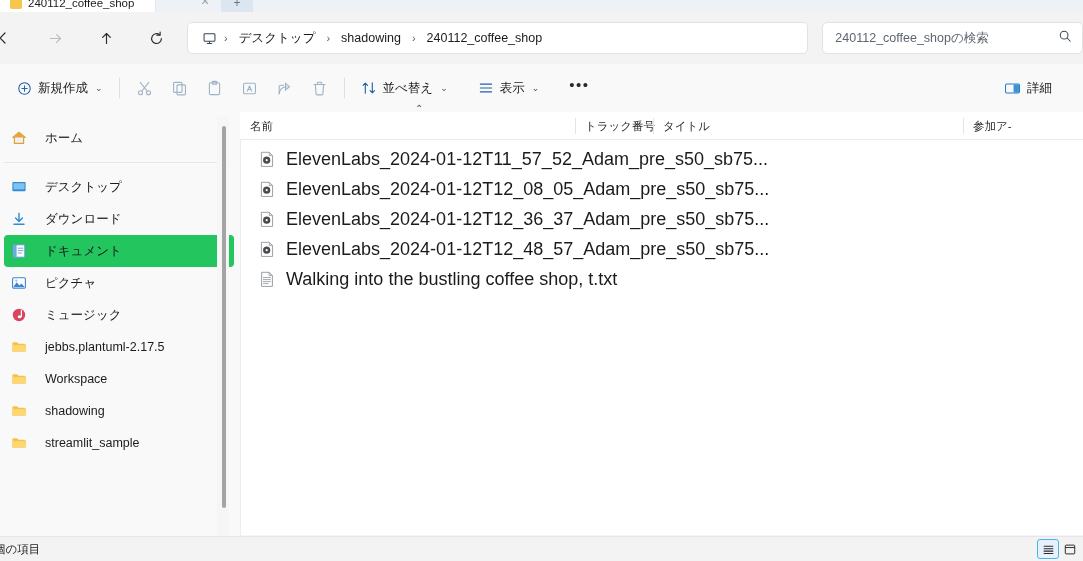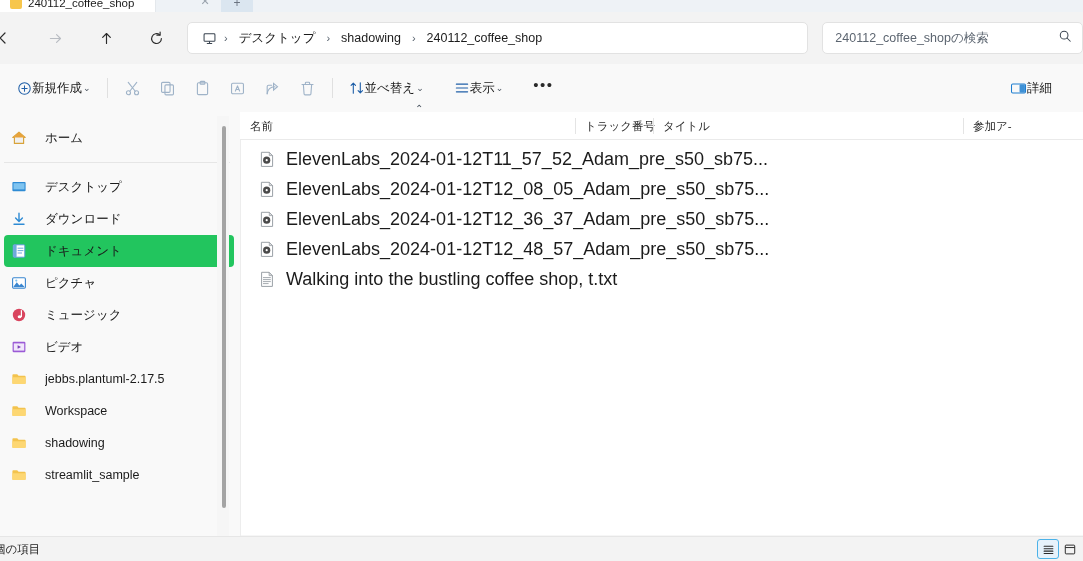--- a/index.html
+++ b/index.html
@@ -77,21 +77,21 @@
   .searchbox .ph { flex: 1; font-size: 12.5px; color: #5c6570; white-space: nowrap; overflow: hidden; }
   .searchbox .mag { color: #3a4450; flex: none; }
 
   
   .cmdbar {
     position: absolute; left: 0; top: 64px; width: 1083px; height: 48px;
     background: #f9f9f9; display: flex; align-items: center; padding: 0 8px;
   }
   .cmd {
     height: 32px; border-radius: 5px; display: flex; align-items: center;
-    padding: 0 9px; font-size: 12.5px; color: #1b1b1b; white-space: nowrap;
+    gap: 6px; padding: 0 9px; font-size: 12.5px; color: #1b1b1b; white-space: nowrap;
   }
   .cmd .gi { display: flex; align-items: center; color: #1f5fa8; flex: none; }
   .cmd .gi.gray { color: #9fb3c8; }
   .cmd .chev { color: #4a5460; font-size: 9px; margin-left: 1px; }
   .cmdsep { width: 1px; height: 20px; background: #e0e0e0; margin: 0 7px; flex: none; }
   .cmd-dots { letter-spacing: 1.5px; font-size: 15px; color: #2b2b2b; line-height: 10px; padding-bottom: 6px; }
   .spacer { flex: 1; }
   .cmd-details .gi { color: #1f7fd0; }
 
   
@@ -442,36 +442,20 @@
         </span>
         <span class="lbl">ミュージック</span>
         <span class="pin">
           <svg width="12" height="12" viewBox="0 0 16 16" fill="currentColor">
             <path d="M10.6 1.6 L14.4 5.4 L12.6 6.4 L11.6 9.2 L6.8 4.4 L9.6 3.4 Z"></path>
             <path d="M6.6 6.2 L9.8 9.4 L4.2 13 Z" opacity="0.9"></path>
           </svg>
         </span>
       </div>
 
-      <div class="snode">
-        <span class="ic">
-          <svg width="16" height="16" viewBox="0 0 16 16">
-            <rect x="1.6" y="2.8" width="12.8" height="10.4" rx="1.2" fill="#9b5ad6"></rect>
-            <rect x="2.8" y="4.4" width="10.4" height="7.2" fill="#f1e6fb"></rect>
-            <path d="M6.6 6.3 L10 8 L6.6 9.7 Z" fill="#7b3fb8"></path>
-          </svg>
-        </span>
-        <span class="lbl">ビデオ</span>
-        <span class="pin">
-          <svg width="12" height="12" viewBox="0 0 16 16" fill="currentColor">
-            <path d="M10.6 1.6 L14.4 5.4 L12.6 6.4 L11.6 9.2 L6.8 4.4 L9.6 3.4 Z"></path>
-            <path d="M6.6 6.2 L9.8 9.4 L4.2 13 Z" opacity="0.9"></path>
-          </svg>
-        </span>
-      </div>
 
       <div class="snode">
         <span class="ic">
           <svg width="16" height="16" viewBox="0 0 16 16">
             <path d="M1.4 4.2 A0.9 0.9 0 0 1 2.3 3.3 H6.2 L7.6 4.8 H13.7 A0.9 0.9 0 0 1 14.6 5.7 V12 A0.9 0.9 0 0 1 13.7 12.9 H2.3 A0.9 0.9 0 0 1 1.4 12 Z" fill="#f3c34e"></path>
             <path d="M1.4 6.2 H14.6 V12 A0.9 0.9 0 0 1 13.7 12.9 H2.3 A0.9 0.9 0 0 1 1.4 12 Z" fill="#fdd773"></path>
           </svg>
         </span>
         <span class="lbl">jebbs.plantuml-2.17.5</span>
         <span class="pin">

